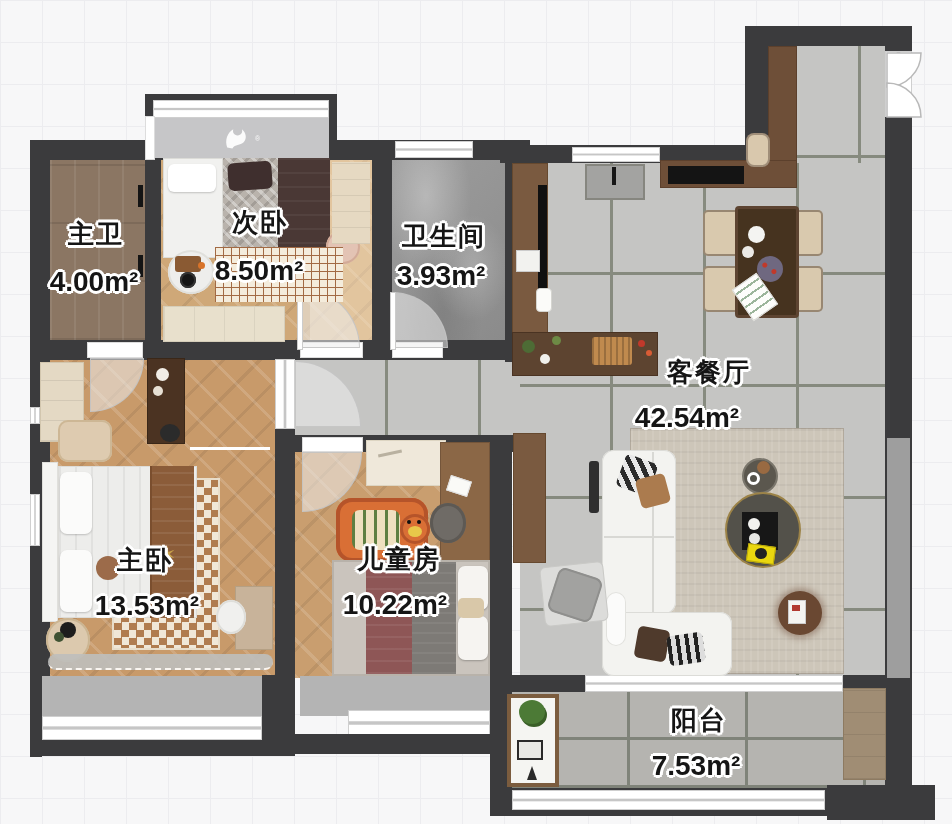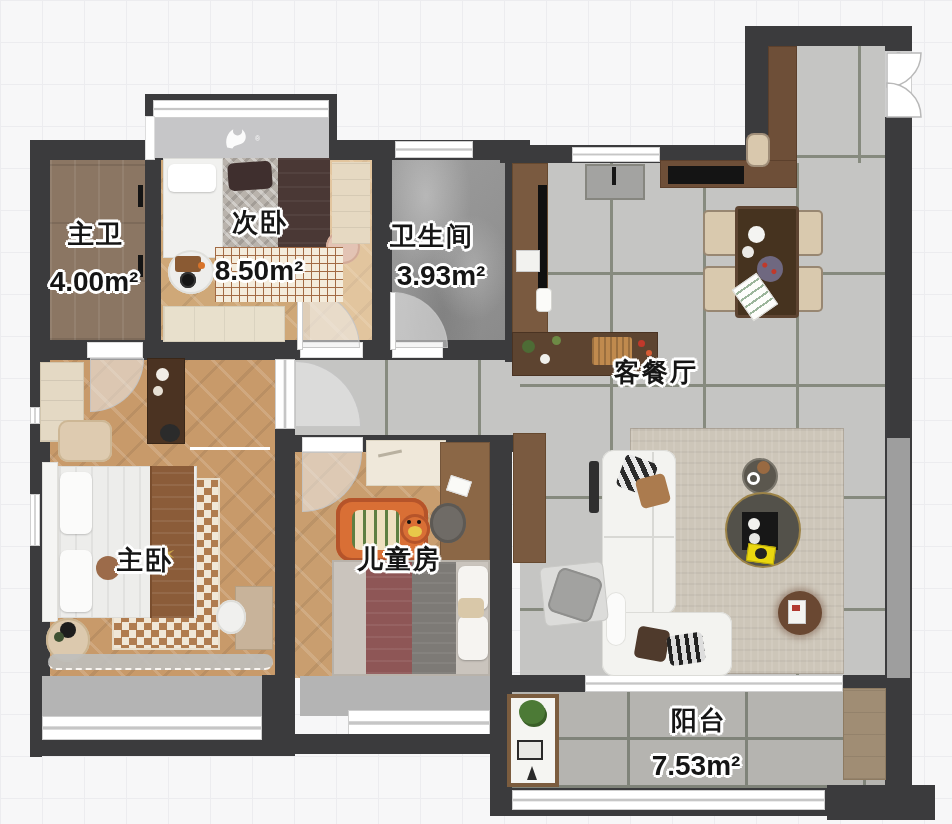--- a/index.html
+++ b/index.html
@@ -260,21 +260,24 @@
     <div class="a" style="left:507px;top:694px;width:52px;height:93px;background:#f5f5f2;border:4px solid #7b5c3e"></div>
     <div class="a circle" style="left:519px;top:700px;width:26px;height:24px;background:#4c7a36;box-shadow:2px 3px 0 0 #3a5f28"></div>
     <div class="a" style="left:517px;top:740px;width:26px;height:20px;background:#e8e8e4;border:2px solid #2a2a2a"></div>
     <div class="a" style="left:527px;top:766px;width:10px;height:14px;background:#2a2a2a;clip-path:polygon(50% 0,100% 100%,0 100%)"></div>
     <div class="a" style="left:843px;top:688px;width:43px;height:92px;background:#a08d74;background-image:repeating-linear-gradient(0deg,rgba(0,0,0,.08) 0 1px,transparent 1px 22px);border:1px solid #8d7a61"></div>
 
     <div class="a lbl zh" style="left:96px;top:234px">主卫</div>
     <div class="a lbl ar" style="left:94px;top:282px">4.00m²</div>
     <div class="a lbl zh" style="left:260px;top:222px">次卧</div>
     <div class="a lbl ar" style="left:259px;top:271px">8.50m²</div>
-    <div class="a lbl zh" style="left:432px;top:236px">卫生间</div>
+    <div class="a lbl zh" style="left:444px;top:236px">卫生间</div>
     <div class="a lbl ar" style="left:441px;top:276px">3.93m²</div>
-    <div class="a lbl zh" style="left:656px;top:372px">客餐厅</div>
+    <div class="a lbl zh" style="left:709px;top:372px">客餐厅</div>
+    <div class="a lbl ar" style="left:687px;top:418px">42.54m²</div>
     <div class="a lbl zh" style="left:145px;top:560px">主卧</div>
+    <div class="a lbl ar" style="left:147px;top:606px">13.53m²</div>
     <div class="a lbl zh" style="left:399px;top:559px">儿童房</div>
+    <div class="a lbl ar" style="left:395px;top:605px">10.22m²</div>
     <div class="a lbl zh" style="left:699px;top:720px">阳台</div>
     <div class="a lbl ar" style="left:696px;top:766px">7.53m²</div>
   </div>
 </div>
 
 </body></html>

